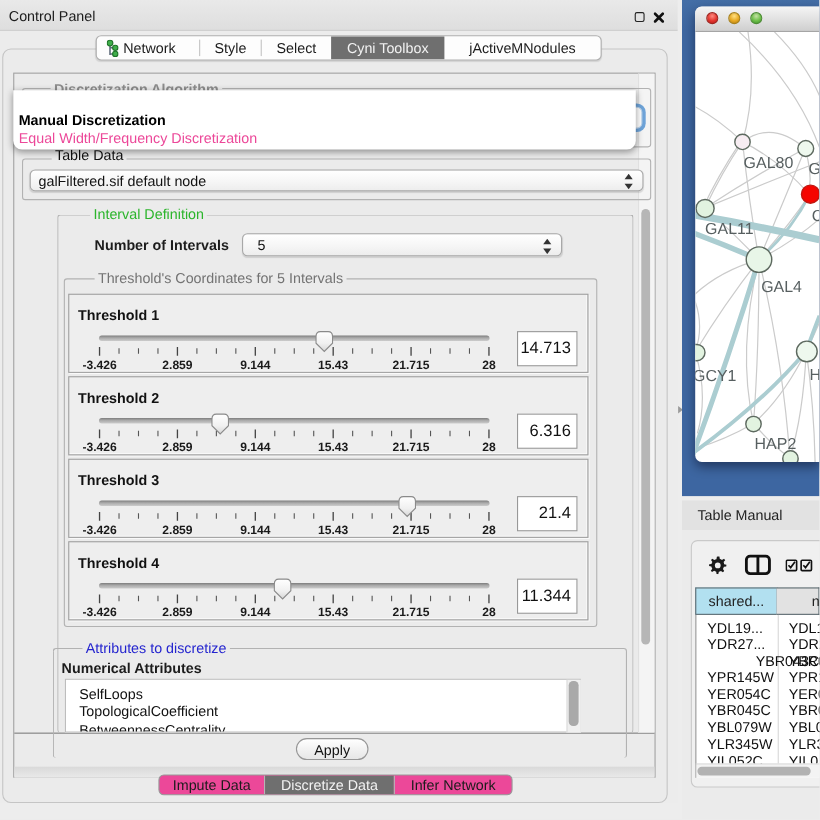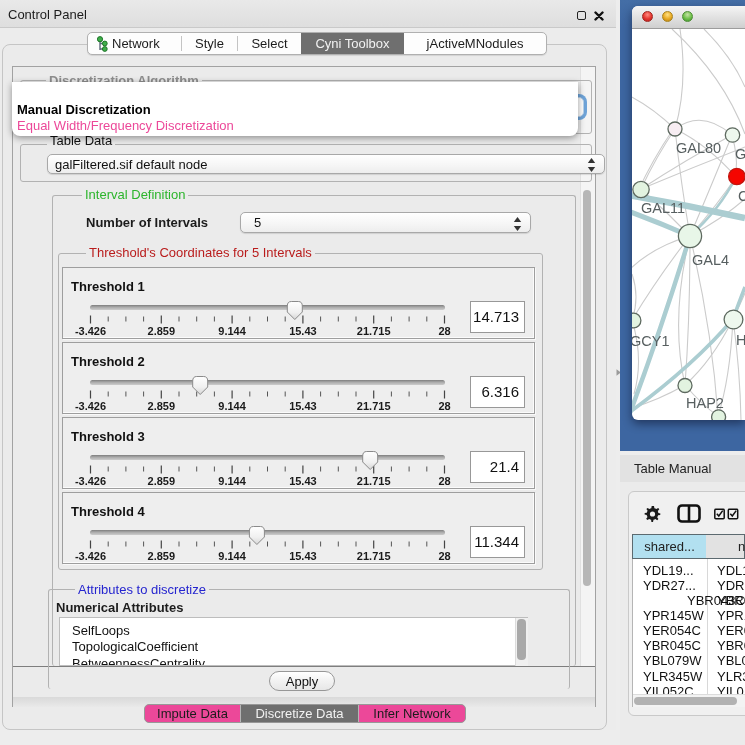--- a/index.html
+++ b/index.html
@@ -3,21 +3,21 @@
 <meta charset="utf-8">
 <style>
 * { margin:0; padding:0; box-sizing:border-box; }
 html,body { width:745px; height:745px; overflow:hidden; }
 body { font-family:"Liberation Sans", sans-serif; background:#ededed; position:relative; }
 .abs { position:absolute; }
 .t13 { font-size:13px; color:#1c1c1c; }
 .bold { font-weight:bold; }
 .grp { position:absolute; border:1px solid #b2b2b2; border-radius:3px; }
 .gtitle { position:absolute; background:#ebebeb; padding:0 3px; font-size:13px; line-height:13px;margin-left:20px; }
-.combo { position:absolute; background:linear-gradient(180deg,#ffffff 0%,#f6f6f6 55%,#ededed 100%); border:1px solid #a8a8a8; border-radius:5px; box-shadow:0 1px 1px rgba(0,0,0,0.12); font-size:13px; color:#111;margin-left:20px; }
+.combo { position:absolute; background:linear-gradient(180deg,#ffffff 0%,#f6f6f6 55%,#ededed 100%); border:1px solid #a8a8a8; border-radius:5px; box-shadow:0 1px 1px rgba(0,0,0,0.12); font-size:13px; color:#111; }
 .tpanel { position:absolute; left:62px; width:473px; height:72px; background:#eeeeee; border:1px solid #9e9e9e; box-shadow:inset -1px -1px 0 #fbfbfb, 1px 1px 0 rgba(255,255,255,0.7); }
 .ttitle { position:absolute; left:8px; top:11px; font-size:13px; font-weight:bold; color:#111; }
 .tfield { position:absolute; left:407px; top:33px; width:55px; height:32px; background:#ffffff; border:1px solid #989898; font-size:15px; color:#111; text-align:right; line-height:30px; padding-right:5px; }
 </style>
 </head>
 <body>
 
 <div class="abs" style="left:0;top:0;width:616px;height:730px;background:#ececec;"></div>
 <div class="abs" style="left:0;top:0;width:616px;height:28px;background:linear-gradient(#e9e9e9,#dedede);border-bottom:1px solid #c9c9c9;">
   <div class="abs t13" style="left:8px;top:7px;">Control Panel</div>
@@ -61,21 +61,21 @@
 <div class="abs t13 bold" style="left:86px;top:215px;">Number of Intervals</div>
 <div class="combo" style="left:220px;top:212px;width:291px;height:21px;line-height:20px;">
   <span style="padding-left:13px;">5</span>
   <svg class="abs" style="right:8px;top:4px;" width="9" height="14" viewBox="0 0 9 14">
       <path d="M4.5 0 L8.2 5 H0.8 Z" fill="#333"></path>
       <path d="M4.5 14 L8.2 9 H0.8 Z" fill="#333"></path>
     </svg>
 </div>
 
 <div class="grp" style="left:58px;top:253px;width:485px;height:317px;"></div>
-<div class="gtitle" style="left:66px;top:246px;color:#b91c1c;">Threshold's Coordinates for 5 Intervals</div>
+<div class="gtitle" style="left:66px;top:246px;color:#737373;">Threshold's Coordinates for 5 Intervals</div>
 
 <svg width="0" height="0" style="position:absolute">
     <defs>
 <linearGradient id="trackg" x1="0" y1="0" x2="0" y2="1">
         <stop offset="0" stop-color="#7d7d7d"></stop>
         <stop offset="0.45" stop-color="#ababab"></stop>
         <stop offset="1" stop-color="#cccccc"></stop>
       </linearGradient>
 <linearGradient id="thumbg" x1="0" y1="0" x2="0" y2="1">
         <stop offset="0" stop-color="#ffffff"></stop>

